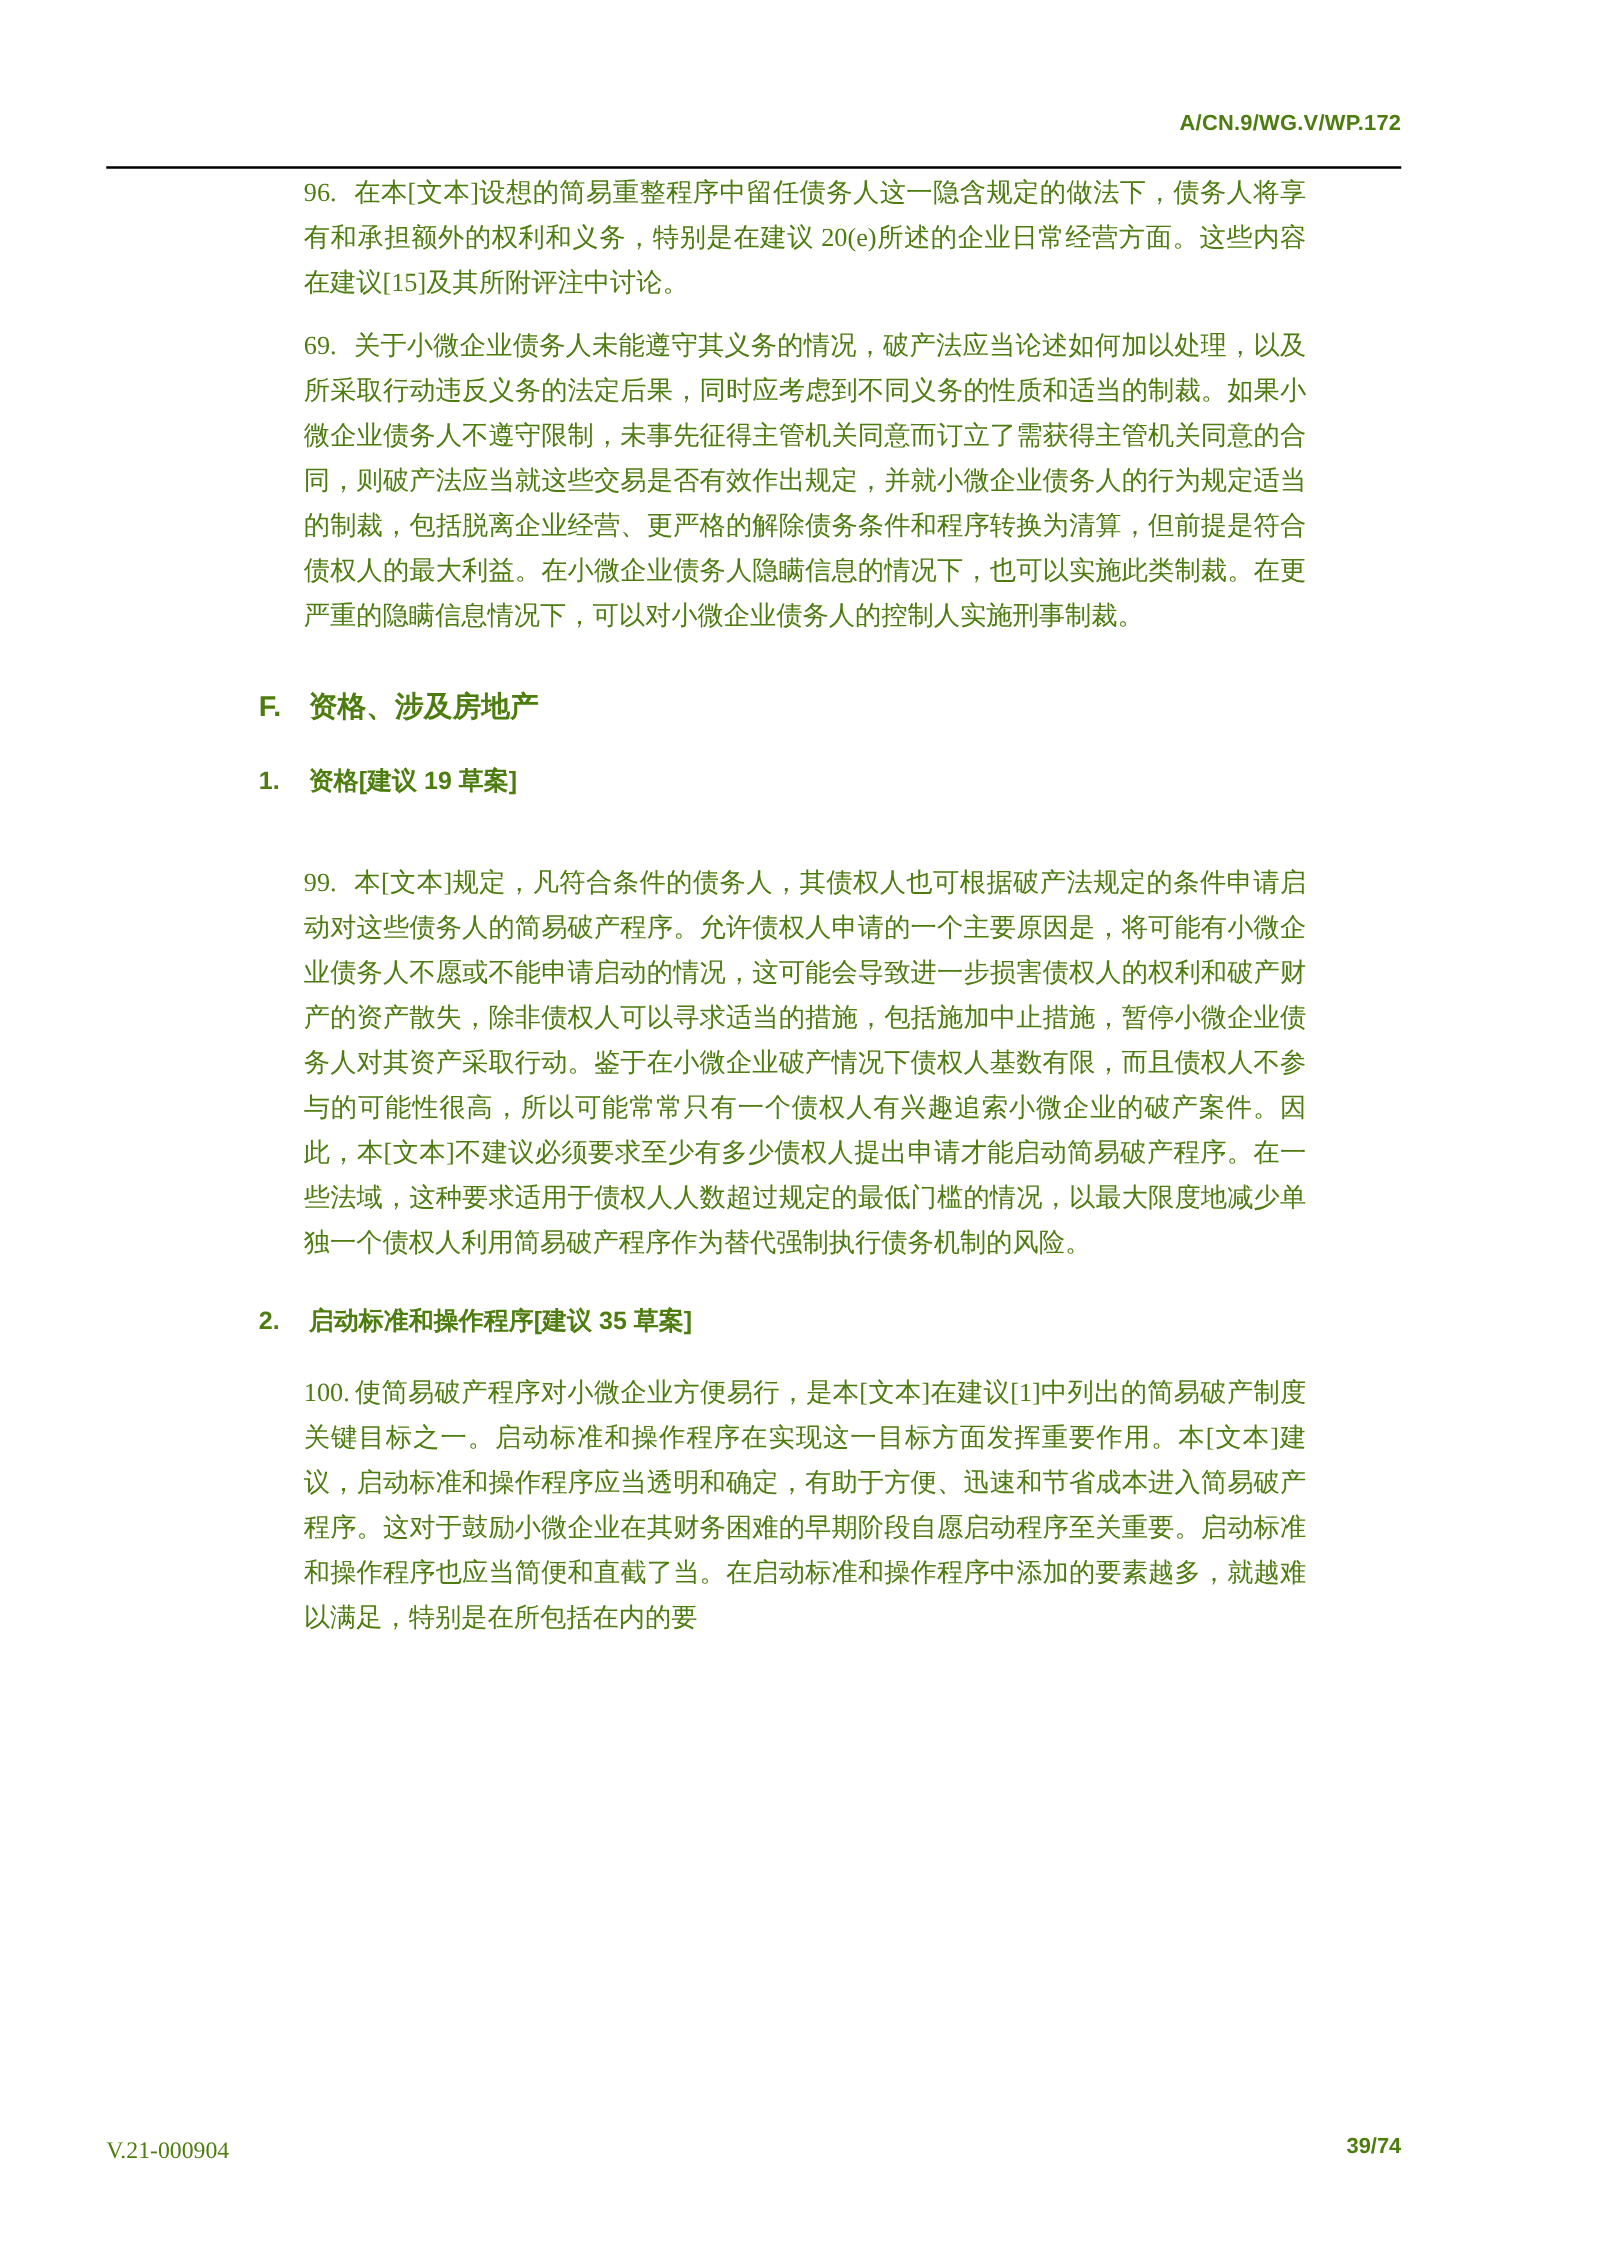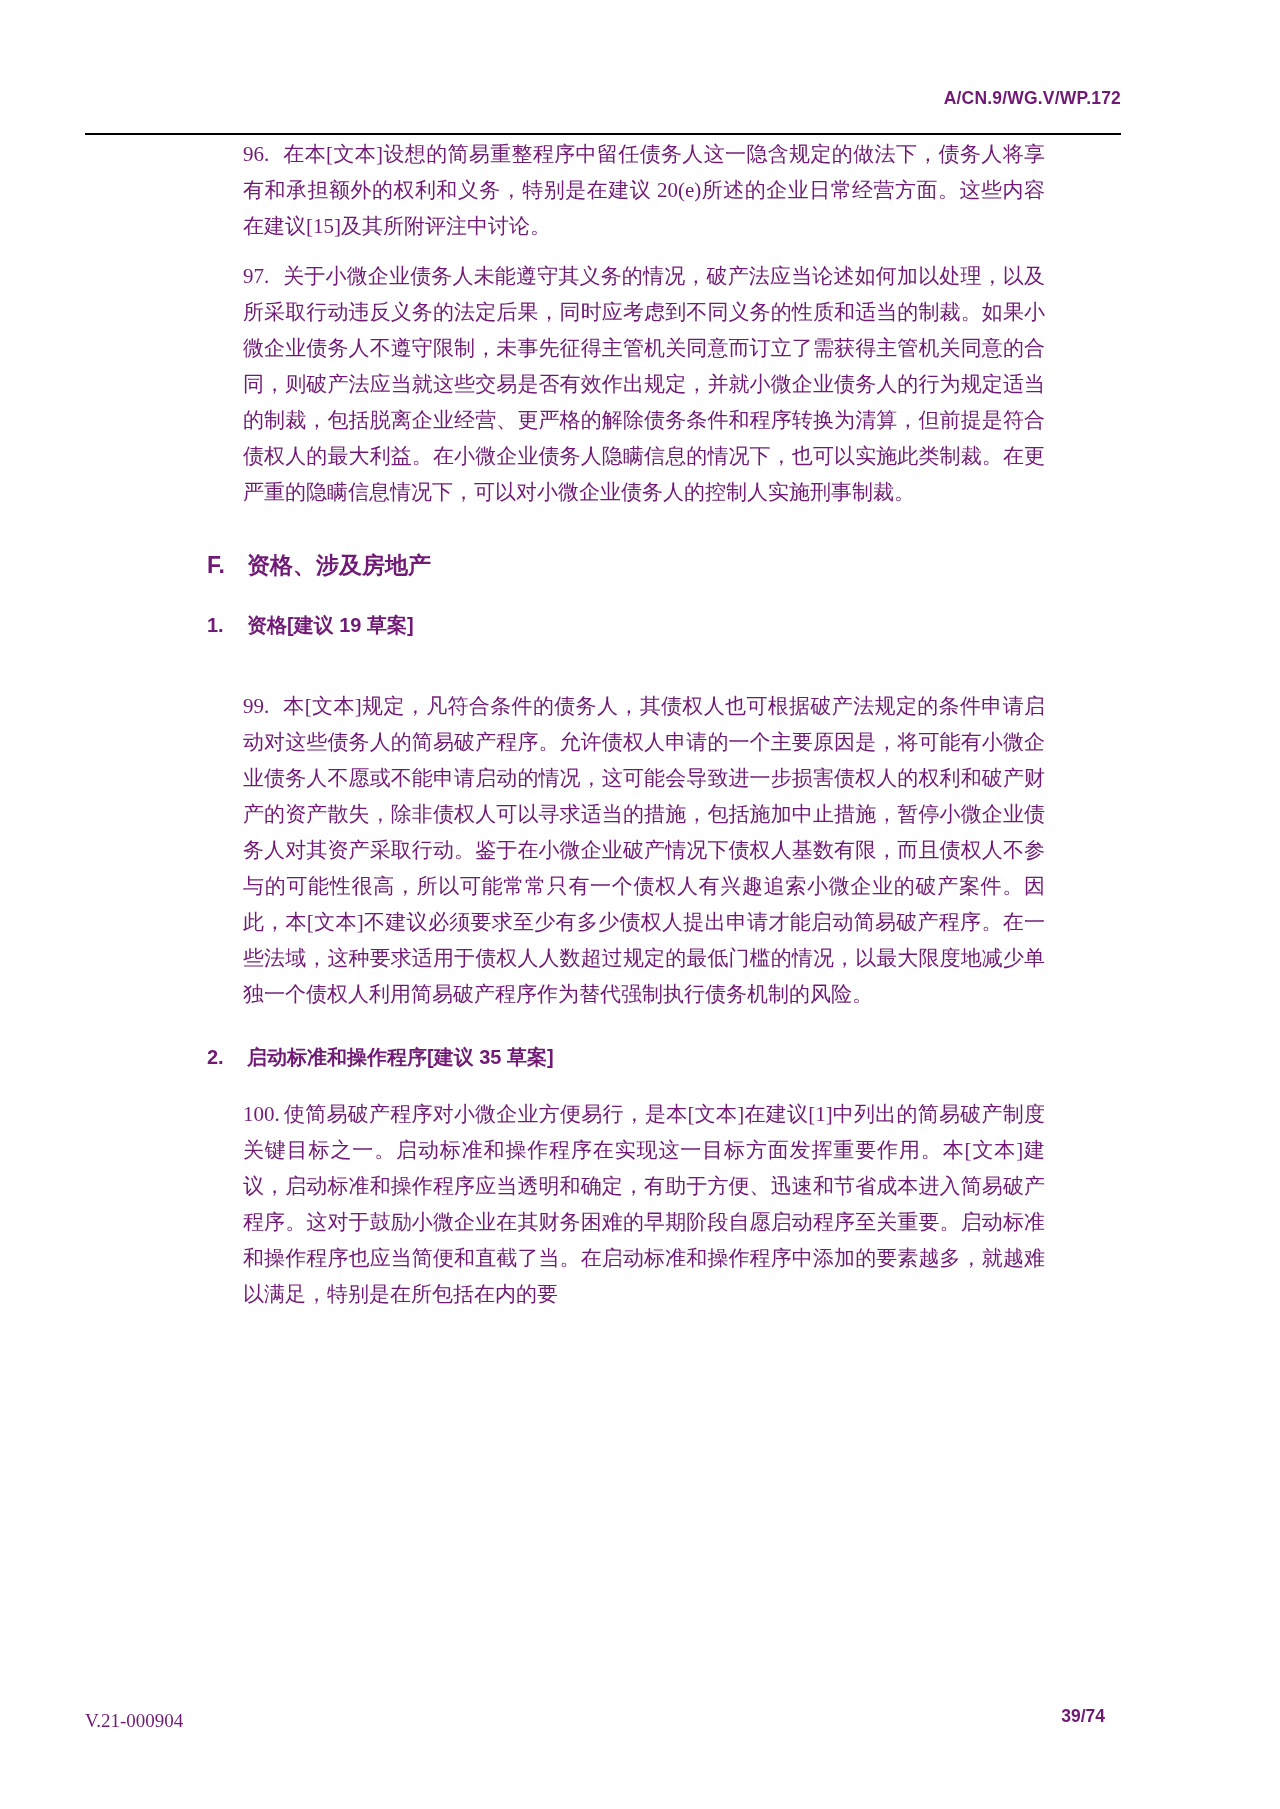--- a/index.html
+++ b/index.html
@@ -5,21 +5,21 @@
   html, body {
     margin: 0;
     padding: 0;
     background: #ffffff;
   }
   .page {
     position: relative;
     width: 1280px;
     height: 1809px;
     background: #ffffff;
-    color: #701a75;
+    color: #4d7c0f;
     font-family: "Liberation Serif", serif;
     overflow: hidden;
   }
   .doc-symbol {
     position: absolute;
     top: 88px;
     left: 85px;
     width: 1036px;
     text-align: right;
     font-family: "Liberation Sans", sans-serif;
@@ -80,21 +80,21 @@
   }
   .footer-left {
     position: absolute;
     left: 85px;
     top: 1710px;
     font-size: 19px;
     font-family: "Liberation Serif", serif;
   }
   .footer-right {
     position: absolute;
-    left: 69px;
+    left: 85px;
     top: 1706px;
     width: 1036px;
     text-align: right;
     font-family: "Liberation Sans", sans-serif;
     font-weight: bold;
     font-size: 17.5px;
   }
 </style>
 </head>
 <body>
@@ -102,21 +102,21 @@
 <div class="page">
 
   <div class="doc-symbol">A/CN.9/WG.V/WP.172</div>
 
   <div class="header-rule"></div>
 
   <div class="content">
 
     <p class="body-para"><span class="para-num">96.</span><span>在本[文本]设想的简易重整程序中留任债务人这一隐含规定的做法下，债务人将享有和承担额外的权利和义务，特别是在建议 20(e)所述的企业日常经营方面。这些内容在建议[15]及其所附评注中讨论。</span></p>
 
-    <p class="body-para"><span class="para-num">97.</span><span>关于小微企业债务人未能遵守其义务的情况，破产法应当论述如何加以处理，以及所采取行动违反义务的法定后果，同时应考虑到不同义务的性质和适当的制裁。如果小微企业债务人不遵守限制，未事先征得主管机关同意而订立了需获得主管机关同意的合同，则破产法应当就这些交易是否有效作出规定，并就小微企业债务人的行为规定适当的制裁，包括脱离企业经营、更严格的解除债务条件和程序转换为清算，但前提是符合债权人的最大利益。在小微企业债务人隐瞒信息的情况下，也可以实施此类制裁。在更严重的隐瞒信息情况下，可以对小微企业债务人的控制人实施刑事制裁。</span></p>
+    <p class="body-para"><span class="para-num">69.</span><span>关于小微企业债务人未能遵守其义务的情况，破产法应当论述如何加以处理，以及所采取行动违反义务的法定后果，同时应考虑到不同义务的性质和适当的制裁。如果小微企业债务人不遵守限制，未事先征得主管机关同意而订立了需获得主管机关同意的合同，则破产法应当就这些交易是否有效作出规定，并就小微企业债务人的行为规定适当的制裁，包括脱离企业经营、更严格的解除债务条件和程序转换为清算，但前提是符合债权人的最大利益。在小微企业债务人隐瞒信息的情况下，也可以实施此类制裁。在更严重的隐瞒信息情况下，可以对小微企业债务人的控制人实施刑事制裁。</span></p>
 
     <div class="heading section-heading">
       <span class="h-label">F.</span>
       <span class="h-title">资格、涉及房地产</span>
     </div>
 
     <div class="heading sub-heading">
       <span class="h-label">1.</span>
       <span class="h-title">资格[建议 19 草案]</span>
     </div>

